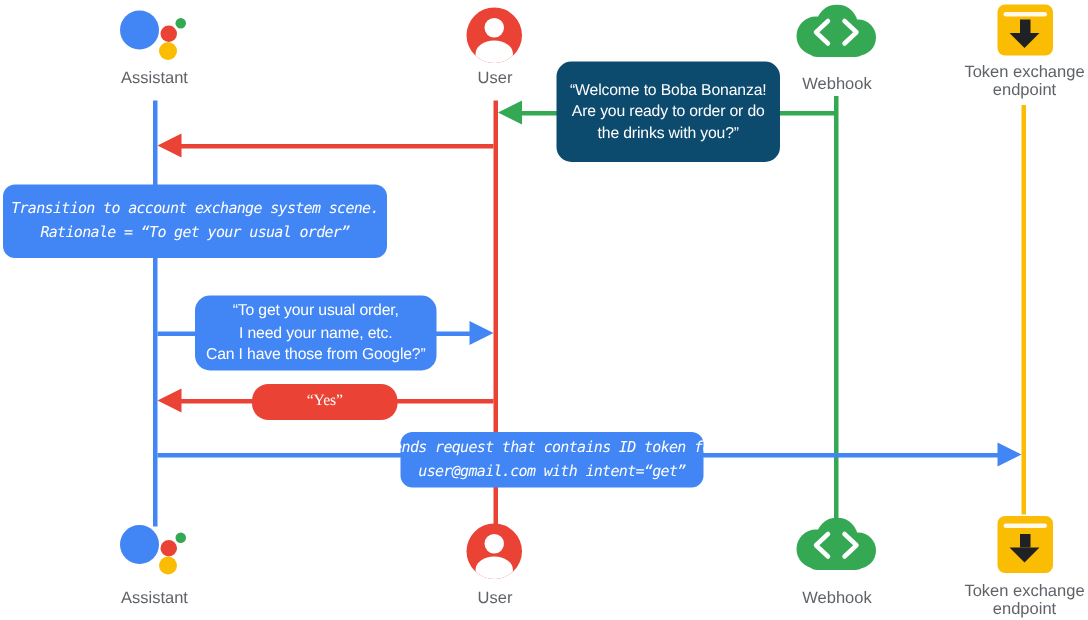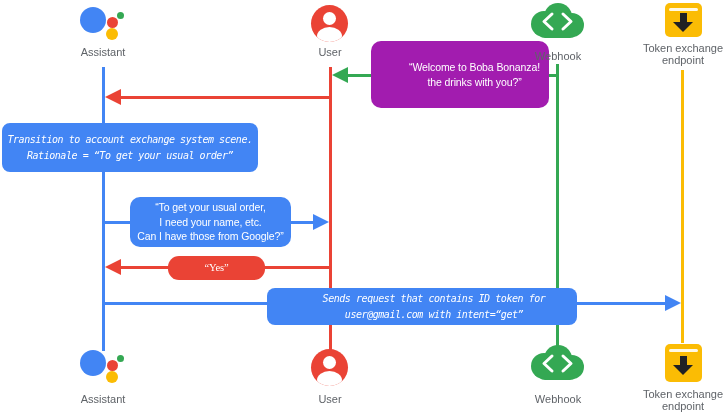--- a/index.html
+++ b/index.html
@@ -7,21 +7,21 @@
           font-family:"Liberation Sans",sans-serif;}
   .lifeline{position:absolute;width:3px;}
   .arrow-line{position:absolute;height:3px;}
   .ah-left{position:absolute;width:0;height:0;border-top:8px solid transparent;border-bottom:8px solid transparent;}
   .ah-right{position:absolute;width:0;height:0;border-top:8px solid transparent;border-bottom:8px solid transparent;}
   .bubble{position:absolute;display:flex;flex-direction:column;align-items:center;justify-content:center;
           color:#fff;font-size:10.5px;line-height:14.5px;border-radius:10px;letter-spacing:-0.1px;}
   .bubble div{white-space:nowrap;}
   .note{font-family:"DejaVu Sans Mono",monospace;font-style:italic;font-size:10px;line-height:16px;
         letter-spacing:-0.45px;border-radius:8px;}
-  .bg-green{background:#a21caf;padding-left:29px;}
+  .bg-green{background:#0c4a6e;}
   .bg-red{background:#ea4335;}
   .bg-blue{background:#4285f4;}
   .actor-label{position:absolute;width:100px;text-align:center;font-size:11px;color:#5f6368;line-height:12px;}
   .assistant-logo{position:absolute;width:46px;height:36px;}
   .assistant-logo i{position:absolute;display:block;border-radius:50%;}
   .ag-blue{left:0;top:0;width:26px;height:26px;background:#4285f4;}
   .ag-green{left:37px;top:5px;width:7px;height:7px;background:#34a853;}
   .ag-red{left:27px;top:10px;width:11px;height:11px;background:#ea4335;}
   .ag-yellow{left:26px;top:21px;width:12px;height:12px;background:#fbbc04;}
   .user-icon{position:absolute;width:37px;height:37px;border-radius:50%;background:#ea4335;overflow:hidden;}
@@ -55,40 +55,41 @@
   <div class="ah-right" style="left:313px;top:214px;border-left:16px solid #4285f4;"></div>
 
   <div class="arrow-line" style="left:115px;top:266px;width:214px;background:#ea4335;"></div>
   <div class="ah-left" style="left:105px;top:259px;border-right:16px solid #ea4335;"></div>
 
   <div class="arrow-line" style="left:105px;top:302px;width:564px;background:#4285f4;"></div>
   <div class="ah-right" style="left:665px;top:295px;border-left:16px solid #4285f4;"></div>
 
   <div class="bubble bg-green" style="left:371px;top:41px;width:149px;height:67px;">
     <div>“Welcome to Boba Bonanza!</div>
+    <div>Are you ready to order or do</div>
     <div>the drinks with you?”</div>
   </div>
 
 
   <div class="bubble note bg-blue" style="left:2px;top:123px;width:256px;height:49px;">
     <div>Transition to account exchange system scene.</div>
     <div>Rationale = “To get your usual order”</div>
   </div>
 
   <div class="bubble bg-blue" style="left:130px;top:197px;width:161px;height:50px;">
     <div>“To get your usual order,</div>
     <div>I need your name, etc.</div>
     <div>Can I have those from Google?”</div>
   </div>
 
   <div class="bubble bg-red" style="left:168px;top:256px;width:97px;height:24px;border-radius:11px;font-family:Liberation Serif, serif;">
     <div>“Yes”</div>
   </div>
 
-  <div class="bubble note bg-blue" style="left:267px;top:288px;width:286px;height:37px;padding-left:24px;">
+  <div class="bubble note bg-blue" style="left:267px;top:288px;width:202px;height:37px;">
     <div>Sends request that contains ID token for</div>
     <div>user@gmail.com with intent=“get”</div>
   </div>
 
   <div class="assistant-logo" style="left:80px;top:7px;">
     <i class="ag-blue"></i>
     <i class="ag-green"></i>
     <i class="ag-red"></i>
     <i class="ag-yellow"></i>
   </div>

